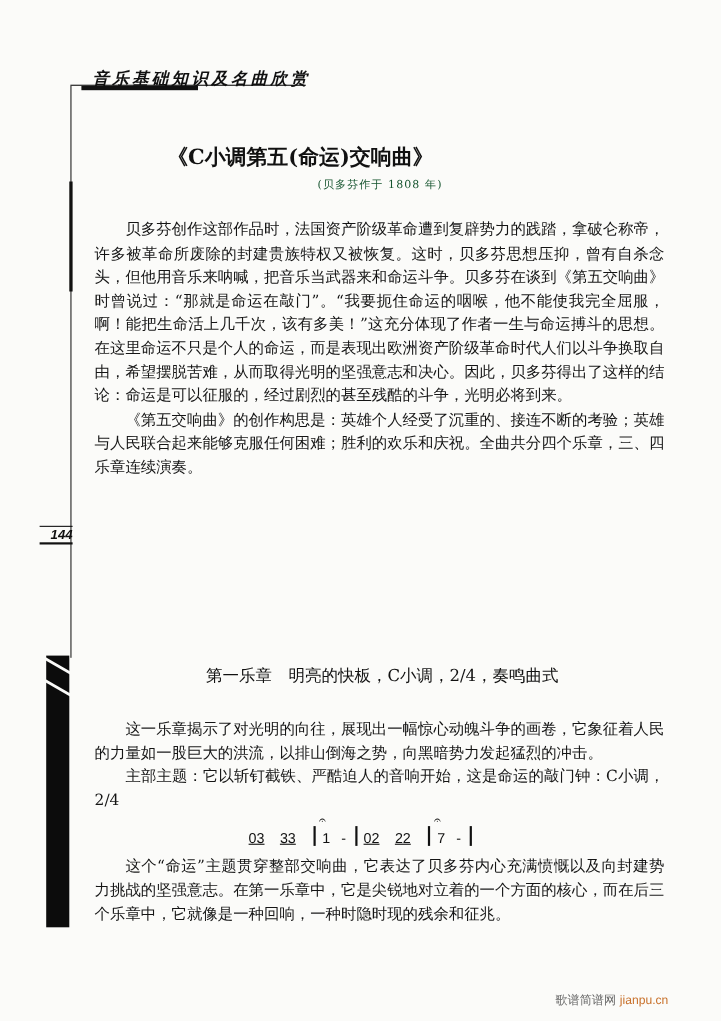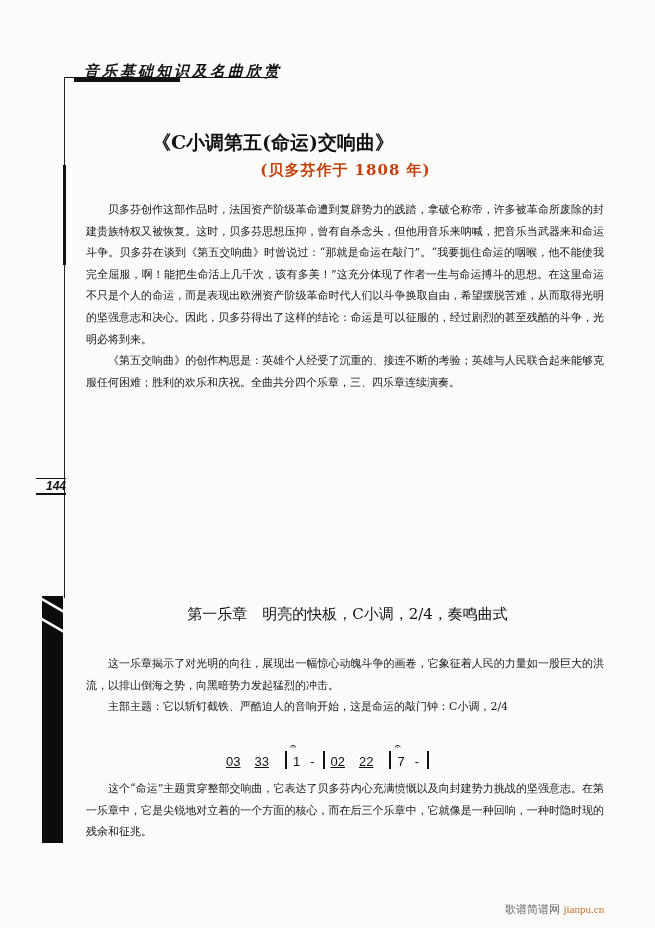--- a/index.html
+++ b/index.html
@@ -40,26 +40,26 @@
     position: absolute; left: -2px; width: 26px; height: 3px; background: #fbfbf9;
     transform: skewY(30deg);
   }
   .doc-title {
     position: absolute; left: 0; width: 520px; top: 130px; text-align: center;
     font-family: "DejaVu Serif", serif; font-weight: bold; font-size: 19px; color: #111;
     padding-left: 26px; box-sizing: border-box;
   }
   .doc-subtitle {
     position: absolute; left: 0; width: 655px; top: 161px; text-align: center;
-    font-size: 15px; font-weight: bold; color: #c2410c; padding-left: 36px; box-sizing: border-box;
+    font-size: 10px; font-weight: normal; color: #14532d; padding-left: 36px; box-sizing: border-box;
     letter-spacing: 1px;
   }
   .body-text {
     position: absolute; left: 86px; width: 518px;
-    font-size: 11px; line-height: 21.6px; text-align: justify;
+    font-size: 14px; line-height: 21.6px; text-align: justify;
     text-justify: inter-character; color: #151515;
   }
   .body-text p { margin: 0; text-indent: 2em; }
   .section-heading {
     position: absolute; left: 0; width: 655px; top: 605px; text-align: center;
     font-size: 15px; color: #111; padding-left: 40px; box-sizing: border-box;
   }
   .notation {
     position: absolute; left: 226px; top: 739px; height: 30px;
     font-family: "Liberation Sans", sans-serif; font-size: 13px; color: #111;
@@ -69,21 +69,21 @@
   .bar { display: inline-block; width: 2px; height: 18px; background: #111; margin: 0 6px 0 2px; }
   .held { position: relative; display: inline-block; margin-right: 10px; }
   .held .fermata {
     position: absolute; top: -14px; left: -3px; font-size: 11px;
   }
   .dash { display: inline-block; margin-right: 6px; }
   .watermark {
     position: absolute; left: 505px; top: 902px;
     font-size: 11px; color: #666; font-family: "DejaVu Sans", sans-serif;
   }
-  .watermark .wm-url { color: #c8702a; font-family: Liberation Serif, serif; }
+  .watermark .wm-url { color: #c8702a; font-family: Liberation Sans, sans-serif; }
 </style>
 </head>
 <body>
 
 <div class="header-title">音乐基础知识及名曲欣赏</div>
 <div class="header-rule"></div>
 <div class="header-rule-thick"></div>
 <div class="left-rule"></div>
 <div class="left-rule-thick"></div>
 <div class="page-number">144</div>

